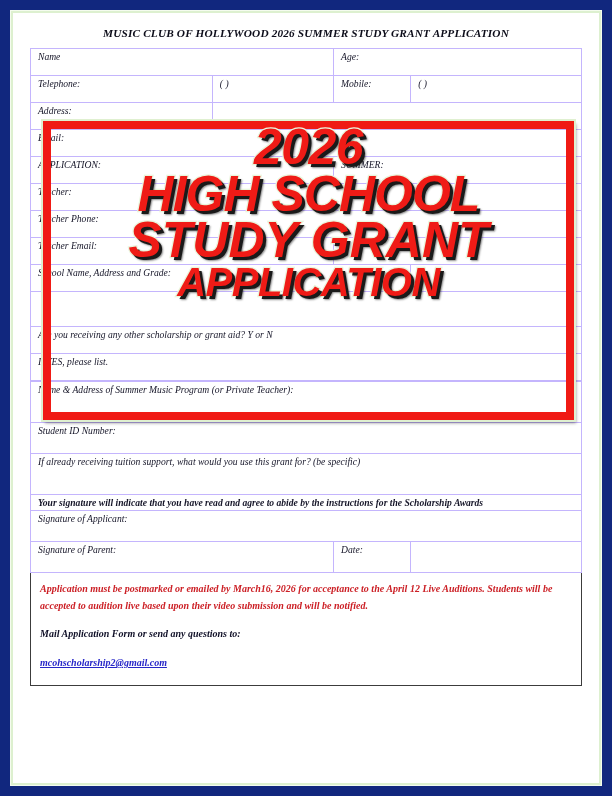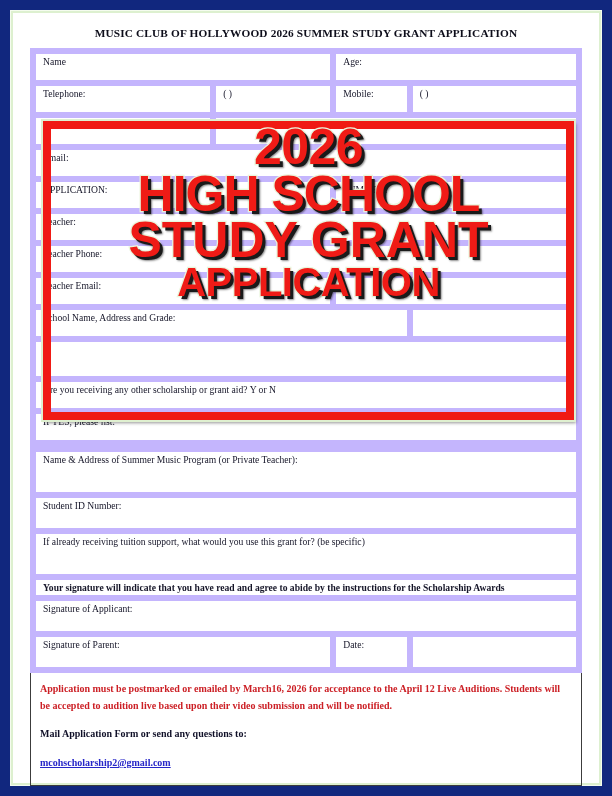--- a/index.html
+++ b/index.html
@@ -24,20 +24,21 @@
     padding: 11px;
   }
   #page-inner-mint {
     position: relative;
     width: 100%;
     height: 100%;
     box-sizing: border-box;
     background: #ffffff;
     border: 2px solid #ddf0cf;
     outline: 1px solid #f4fbee;
+    font-style: italic;
   }
   #sheet {
     position: relative;
     width: 100%;
     height: 100%;
     box-sizing: border-box;
     background: #ffffff;
     padding: 8px 17px 0 17px;
   }
 
@@ -52,21 +53,21 @@
     white-space: nowrap;
   }
 
   
   table.form {
     border-collapse: collapse;
     width: 100%;
     table-layout: fixed;
   }
   table.form td {
-    border: 6px solid #c4b5fd;
+    border: 1px solid #c4b5fd;
     font-size: 9.6px;
     color: #151528;
     padding: 2px 0 2px 7px;
     vertical-align: top;
     line-height: 1.18;
   }
   td.tall22 { height: 22px; }
   td.tall36 { height: 36px; }
   td.tall26 { height: 26px; }
   td.blankrow { height: 30px; }

